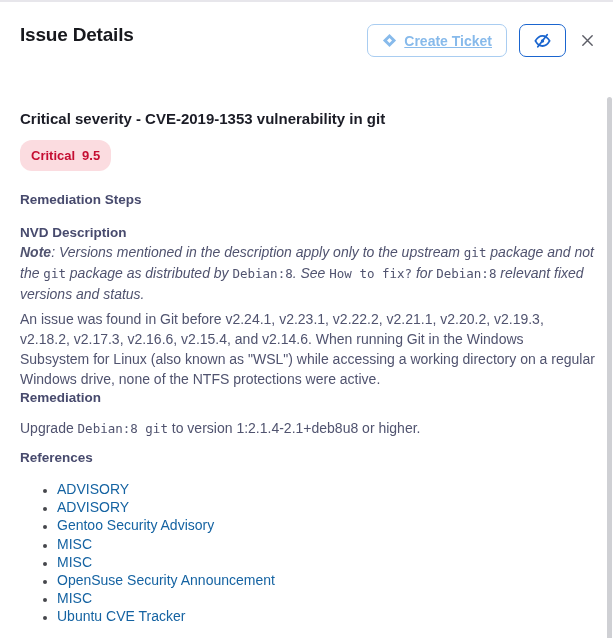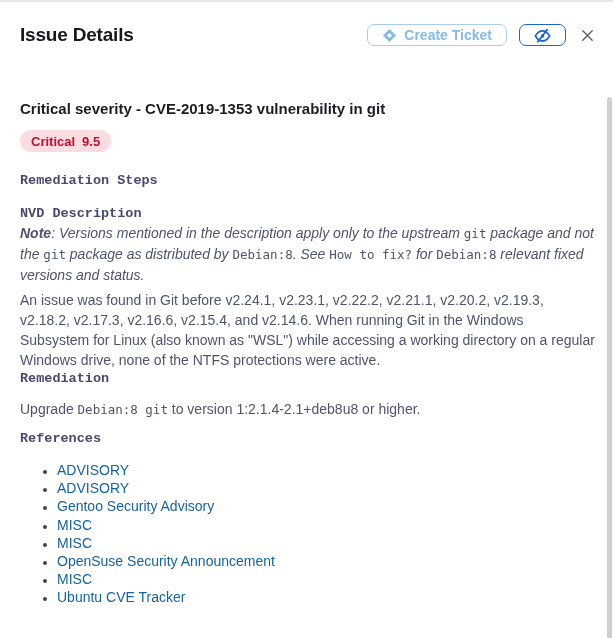--- a/index.html
+++ b/index.html
@@ -20,29 +20,30 @@
     padding: 22px 14px 0 20px;
   }
   .panel-title {
     flex: 1;
     margin: 0;
     font-size: 19px; font-weight: 700;
     letter-spacing: -0.2px;
     color: #17181d;
   }
   .btn {
-    height: 22px;
+    height: 33px;
     display: inline-flex; align-items: center; gap: 7px;
     padding: 0 14px;
     border-radius: 7px;
     background: #fff;
     font-family: inherit;
     font-size: 14px; font-weight: 700;
     cursor: pointer;
     white-space: nowrap;
+    text-decoration: underline;
   }
   .btn-ghost {
     color: var(--ghost-blue, #87baeb);
     border: 1px solid var(--ghost-border, #a9cdf1);
   }
   .btn-primary-outline {
     color: var(--accent-blue, #1a65cf);
     border: 1.5px solid var(--accent-blue, #1a65cf);
     margin-left: 12px;
   }
@@ -60,32 +61,31 @@
   .content { padding: 0 18px 0 20px; }
   .issue-title {
     margin: 52px 0 0;
     font-size: 15px; font-weight: 700;
     line-height: 19px;
     color: #1b1c26;
   }
   .badge-row { margin-top: 12px; }
   .severity-badge {
     display: inline-flex; align-items: center; gap: 7px;
-    height: 22px; padding: 0 11px;
+    height: 31px; padding: 0 11px;
     border-radius: 12px;
     background: var(--severity-bg, #fbdce0);
     color: var(--severity-text, #c50d32);
     font-size: 13px; font-weight: 700;
   }
   h3 {
     margin: 0;
     font-size: 13.5px; font-weight: 700;
     line-height: 18px;
     color: var(--heading-text, #474a6d);
-    font-family: Liberation Mono, monospace;
   }
   .mt-steps { margin-top: 20px; }
   .mt-nvd { margin-top: 15px; }
   .mt-remed { }
   .mt-refs { margin-top: 10px; }
   p { margin: 0; font-size: 14px; line-height: 20px; }
   .note-para { margin-top: 0; font-style: italic; }
   .note-prefix { font-weight: 700; }
   .desc-para { margin-top: 5px; }
   .upgrade-para { margin-top: 11px; }

